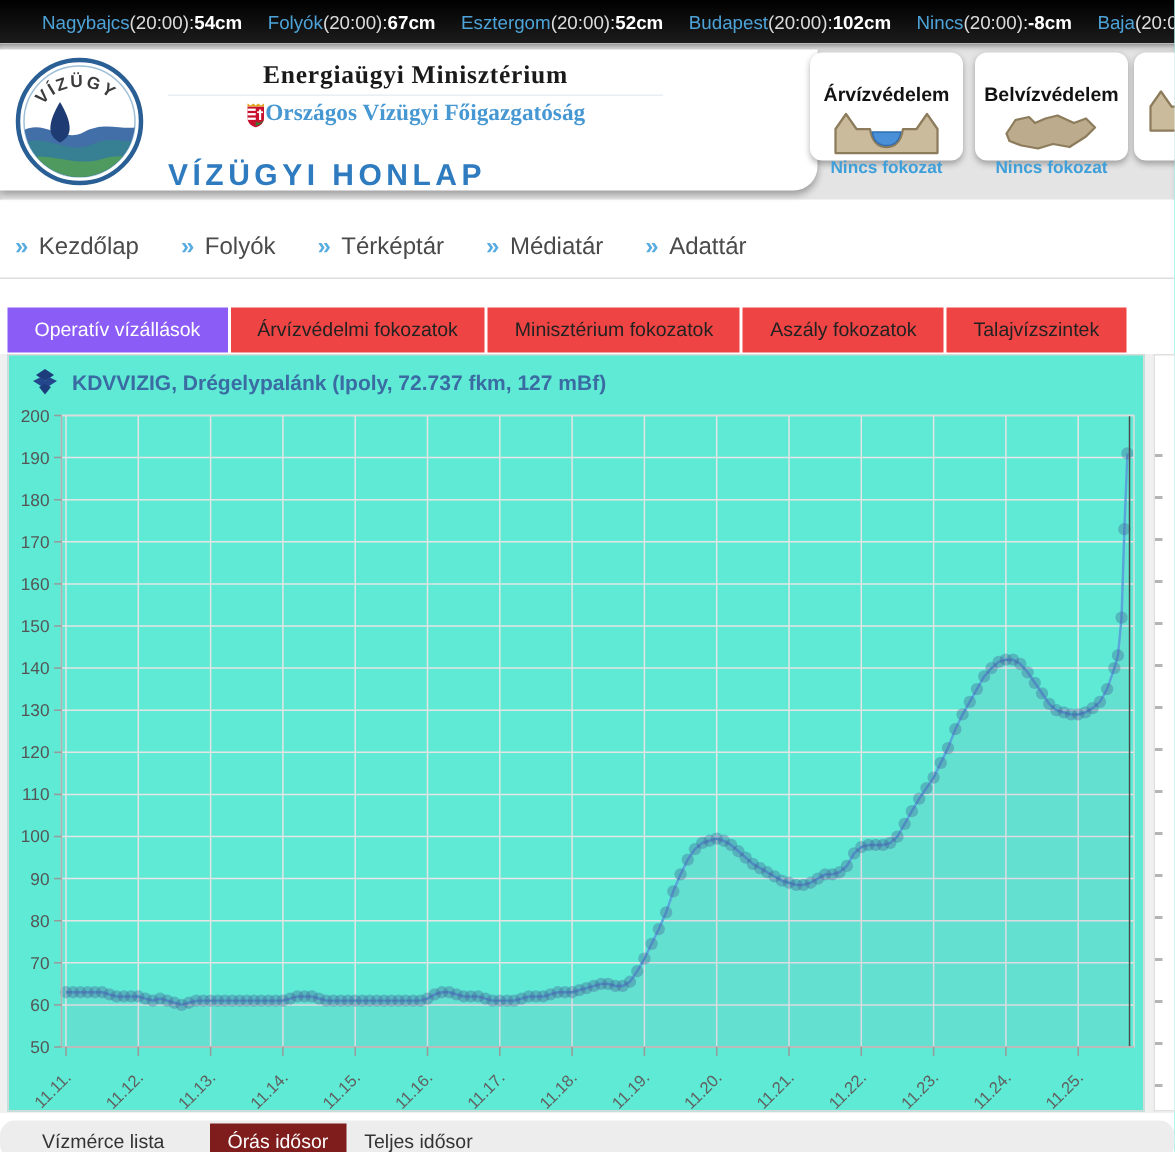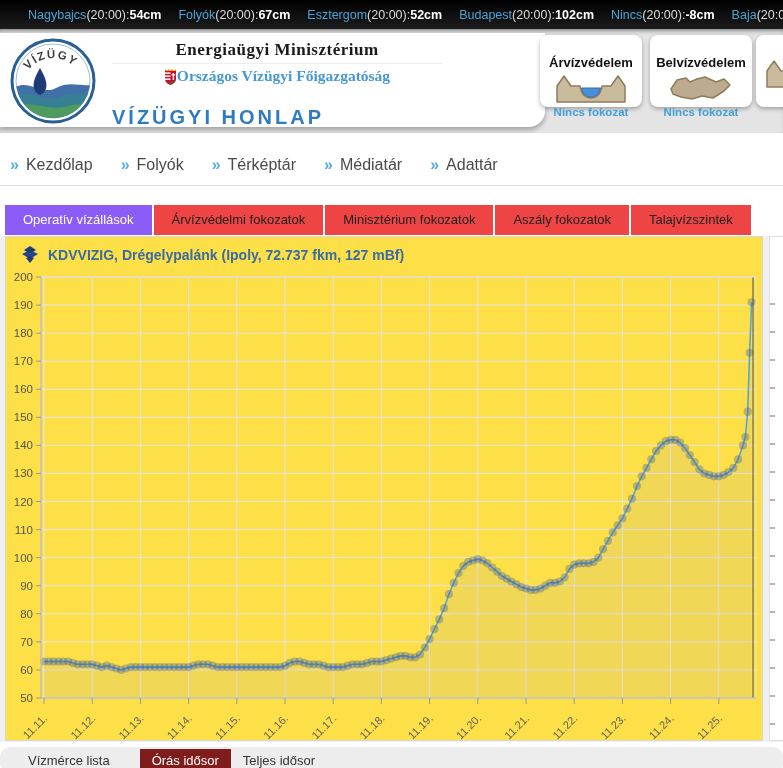--- a/index.html
+++ b/index.html
@@ -69,21 +69,21 @@
   
   .tabs { display: flex; gap: 2px; margin: 19px 0 0 5px; }
   .tab { height: 30px; line-height: 30px; padding: 0 18px; font-size: 13px;
          background: #ef4444; color: #222; cursor: pointer; white-space: nowrap; }
   .tab.active { background: #8b5cf6; color: #fff; }
 
   
   .chart-zone { position: relative; height: 506px; margin-top: 1px; background: #f0f0f0; }
   .chart-panel {
     position: absolute; left: 5px; top: 0; width: 758px; height: 505px;
-    background: #fde047; border: 1px solid #d8d8d8;
+    background: #5eead4; border: 1px solid #d8d8d8;
   }
   .chart-title-row { display: flex; align-items: center; gap: 8px; padding: 9px 0 0 14px; }
   .chart-title { font-size: 14px; font-weight: bold; color: #3a6ca3; }
   #chart-svg { position: absolute; left: 0; top: 30px; }
   .next-panel-sliver {
     position: absolute; left: 769px; top: 0; width: 14px; height: 505px;
     background: #fff; border: 1px solid #e0e0e0; border-right: none;
   }
   .next-panel-sliver::before {
     content: ""; position: absolute; left: 0; top: 40px; bottom: 12px; width: 5px;

